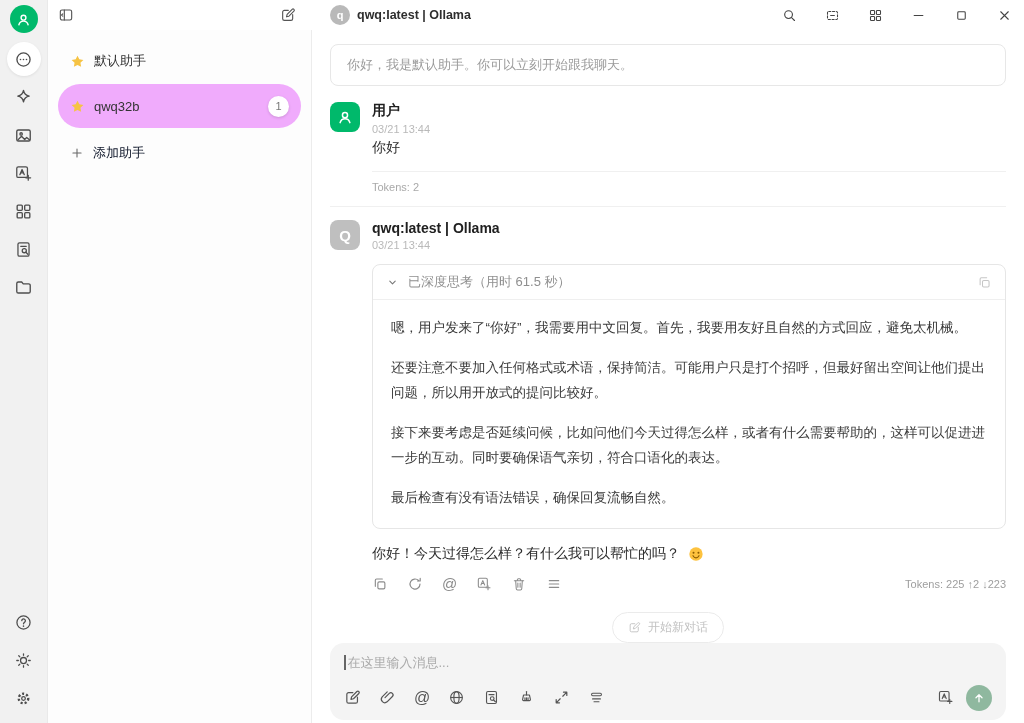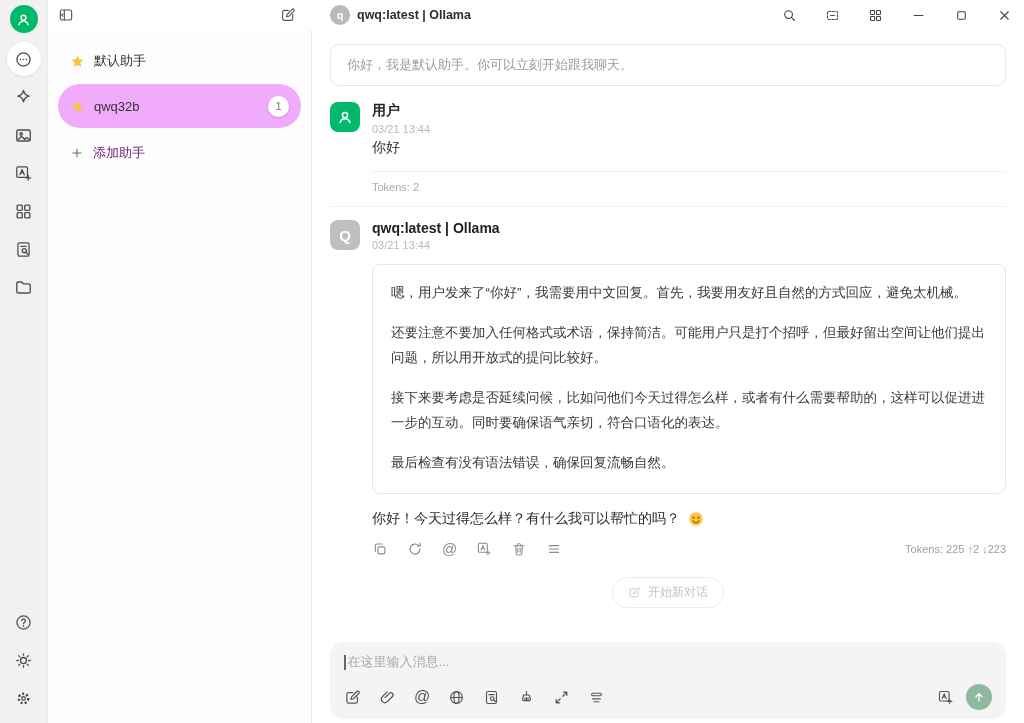--- a/index.html
+++ b/index.html
@@ -46,21 +46,21 @@
   .tab.active { background:#efefef; border:1px solid #e2e2e2; color:#333; padding:5px 13px; }
   .alist { padding:12px 10px; display:flex; flex-direction:column; }
   .aitem { display:flex; align-items:center; gap:9px; padding:0 12px; height:38px;
     border-radius:19px; font-size:13px; color:#333; cursor:pointer; }
   .aitem.selected { background:#f0abfc; height:44px; border-radius:22px; margin-top:4px; }
   .star { color:#f6c344; font-size:15px; }
   .badge { margin-left:auto; width:21px; height:21px; background:#fff; border-radius:50%;
     box-shadow:0 1px 3px rgba(0,0,0,.15); font-size:11px; color:#777;
     display:flex; align-items:center; justify-content:center; }
   .add-item { display:flex; align-items:center; gap:9px; padding:0 12px; height:38px;
-    margin-top:6px; font-size:13px; color:#701a75; cursor:pointer; }
+    margin-top:6px; font-size:13px; color:#0f172a; cursor:pointer; }
   .add-item .tic { font-size:14px; color:#666; }
 
   
   .main { flex:1; display:flex; flex-direction:column; background:#fff; min-width:0; }
   .greeting { margin:14px 18px 0; border:1px solid #e7e7e7; border-radius:8px;
     padding:11px 16px; font-size:13px; color:#9b9b9b; }
 
   .msg { margin:16px 18px 0; display:flex; gap:12px; }
   .msg-avatar { width:30px; height:30px; border-radius:8px; flex:0 0 30px;
     display:flex; align-items:center; justify-content:center; color:#fff; }
@@ -461,20 +461,33 @@
         </div>
         <div class="block-sep"></div>
 
         <div class="msg" style="margin-top:13px">
           <div class="msg-avatar assistant">Q</div>
           <div class="msg-body">
             <div class="msg-name">qwq:latest | Ollama</div>
             <div class="msg-time">03/21 13:44</div>
 
             <div class="think">
+              <div class="think-head">
+                <span class="chev">
+                    <svg class="ic">
+                      <use href="#i-chev"></use>
+                    </svg>
+                  </span>
+                <span>已深度思考（用时 61.5 秒）</span>
+                <span class="cp">
+                    <svg class="ic">
+                      <use href="#i-copy"></use>
+                    </svg>
+                  </span>
+              </div>
               <div class="think-body">
                 <p>嗯，用户发来了“你好”，我需要用中文回复。首先，我要用友好且自然的方式回应，避免太机械。</p>
                 <p>还要注意不要加入任何格式或术语，保持简洁。可能用户只是打个招呼，但最好留出空间让他们提出问题，所以用开放式的提问比较好。</p>
                 <p>接下来要考虑是否延续问候，比如问他们今天过得怎么样，或者有什么需要帮助的，这样可以促进进一步的互动。同时要确保语气亲切，符合口语化的表达。</p>
                 <p>最后检查有没有语法错误，确保回复流畅自然。</p>
               </div>
             </div>
 
             <div class="answer">
               <span>你好！今天过得怎么样？有什么我可以帮忙的吗？</span>

